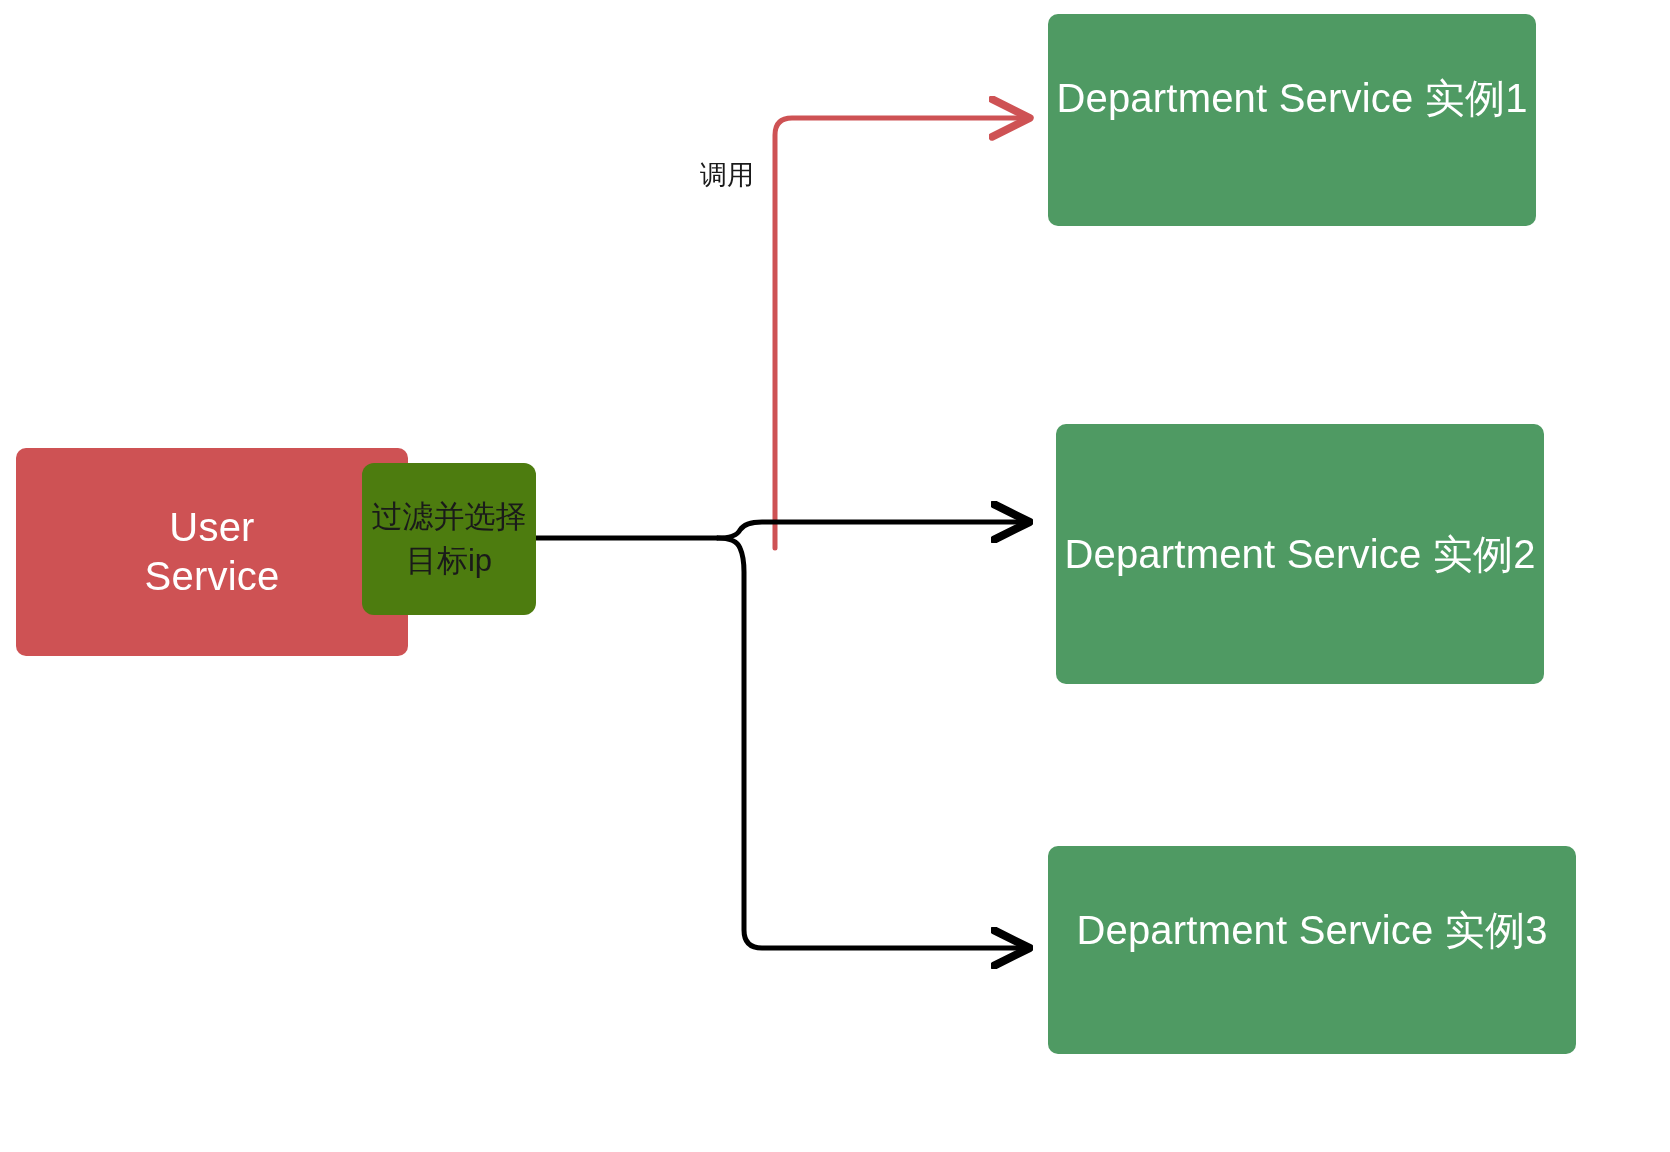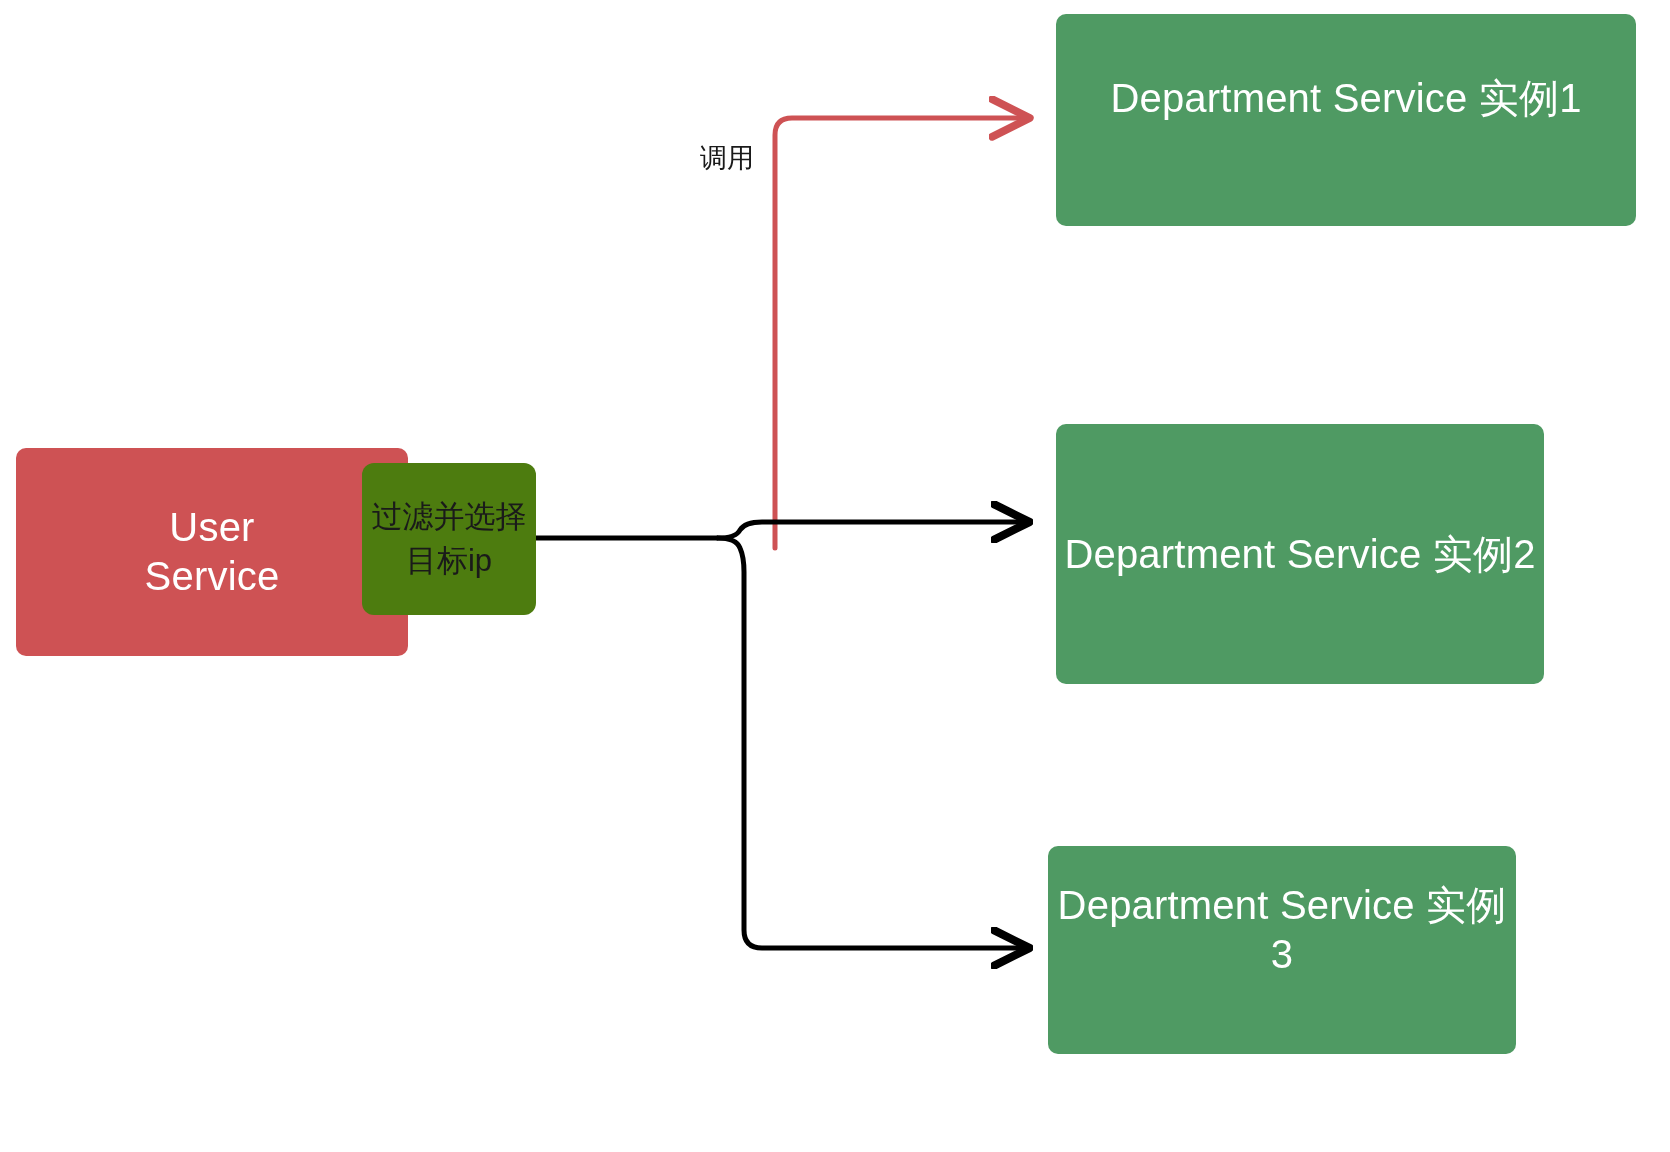--- a/index.html
+++ b/index.html
@@ -37,23 +37,23 @@
     text-align: center;
     letter-spacing: 0.2px;
     white-space: pre-line;
   }
   .node.service-red {
     background: #CE5254;
   }
   .node.service-green {
     background: #4F9A63;
   }
-  .node-green-1 { left: 1048px; top: 14px;  width: 580px; height: 212px; margin-left: 8px; }
+  .node-green-1 { left: 1048px; top: 14px;  width: 488px; height: 212px; }
   .node-green-2 { left: 1056px; top: 424px; width: 488px; height: 260px; }
-  .node-green-3 { left: 1048px; top: 846px; width: 468px; height: 208px; }
+  .node-green-3 { left: 1048px; top: 846px; width: 528px; height: 208px; }
   .node-red-1   { left: 16px;   top: 448px; width: 392px; height: 208px; }
 
   
   .node-green-1 .node-label { transform: translateY(-22px); }
   .node-green-3 .node-label { transform: translateY(-20px); }
 
   .node-label {
     pointer-events: none;
   }
 
@@ -72,20 +72,21 @@
     white-space: pre-line;
   }
   .note-filter { left: 362px; top: 463px; width: 174px; height: 152px; }
 
   .edge-label {
     position: absolute;
     color: #1a1a1a;
     font-size: 27px;
     line-height: 1;
     white-space: nowrap;
+    margin-top: 17px;
   }
   .label-invoke { left: 700px; top: 145px; }
 </style>
 </head>
 <body>
 
 <div id="canvas">
 
   <svg id="wires" viewBox="0 0 1670 1152" xmlns="http://www.w3.org/2000/svg">
     <defs>

